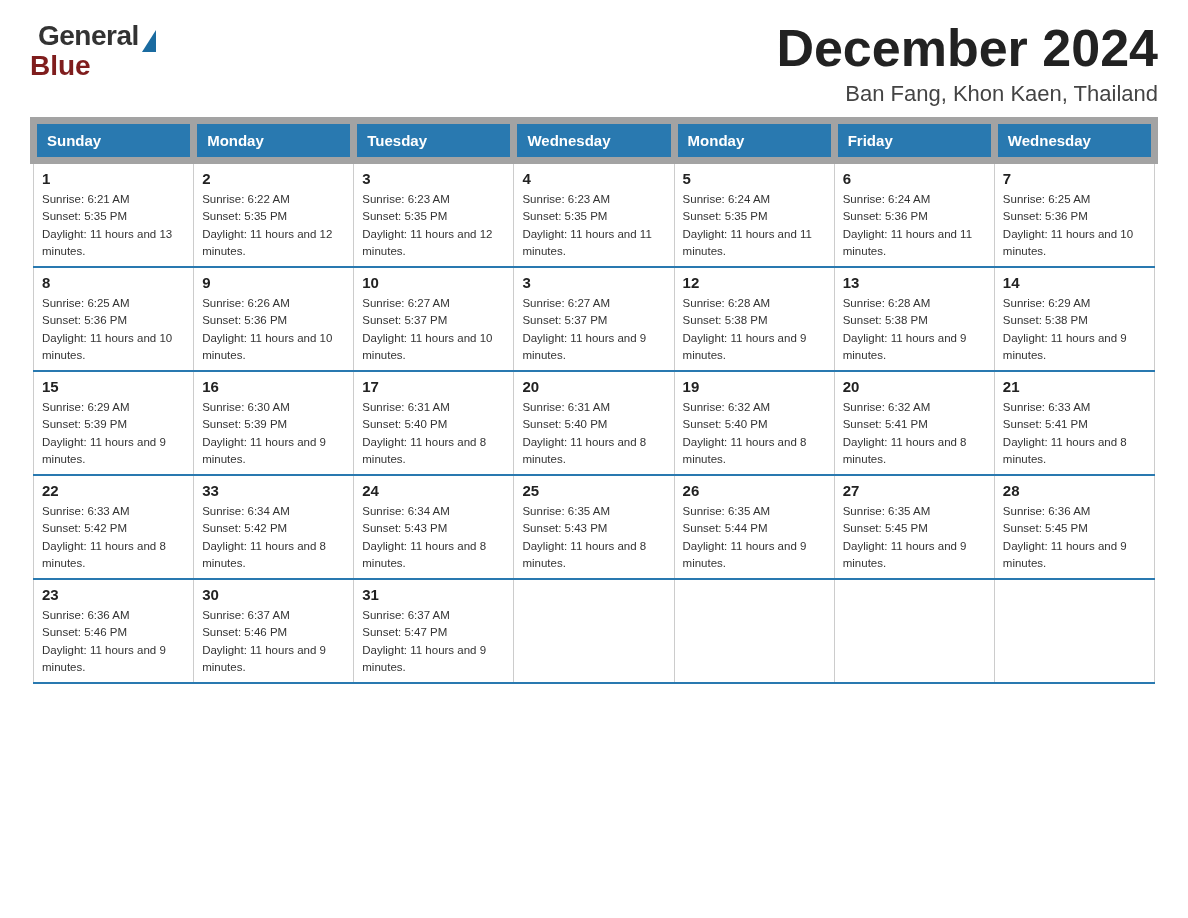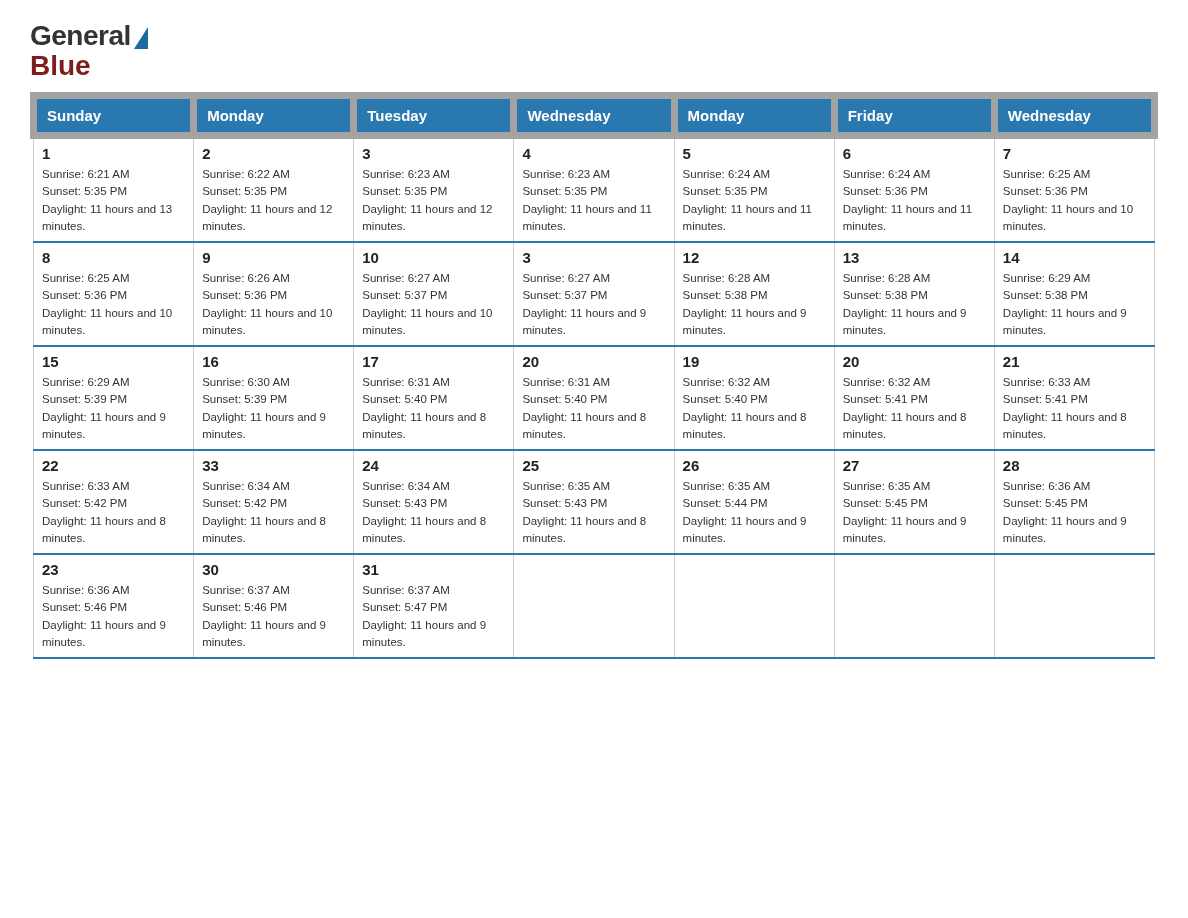--- a/index.html
+++ b/index.html
@@ -16,21 +16,22 @@
       align-items: flex-start;
       margin-bottom: 10px;
     }
     .logo {
       display: flex;
       flex-direction: column;
       align-items: flex-start;
     }
     .logo-top {
       display: flex;
-      align-items: center;
+      align-items: flex-end;
+      margin-left: 8px;
     }
     .logo-general {
       font-size: 28px;
       font-weight: bold;
       color: #333;
       letter-spacing: -0.5px;
     }
     .logo-triangle {
       width: 0;
       height: 0;
@@ -102,20 +103,24 @@
 </head>
 <body>
 
 <div class="header">
   <div class="logo">
     <div class="logo-top">
       <span class="logo-general">General</span>
       <div class="logo-triangle"></div>
     </div>
     <span class="logo-blue">Blue</span>
+  </div>
+  <div class="title-section">
+    <div class="month-title">December 2024</div>
+    <div class="location">Ban Fang, Khon Kaen, Thailand</div>
   </div>
 </div>
 
 <table class="calendar">
   <thead>
     <tr>
     <th>Sunday</th>
         <th>Monday</th>
         <th>Tuesday</th>
         <th>Wednesday</th>

